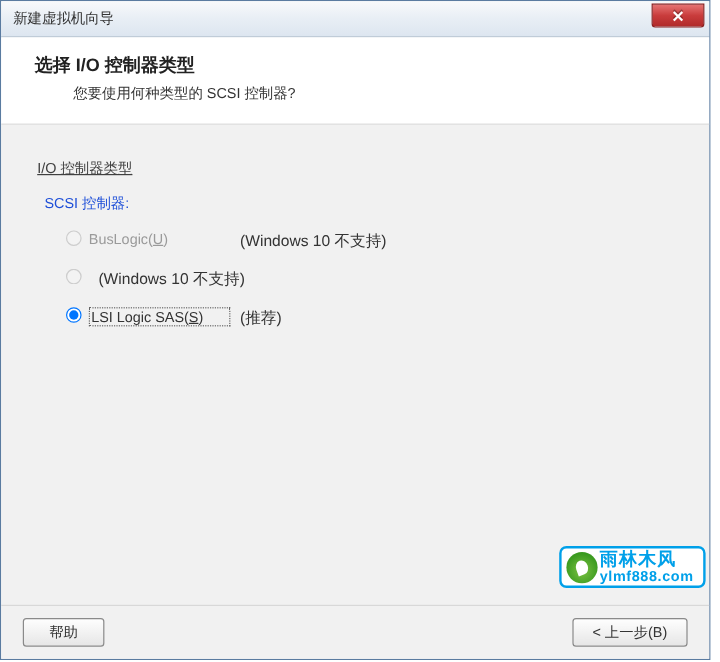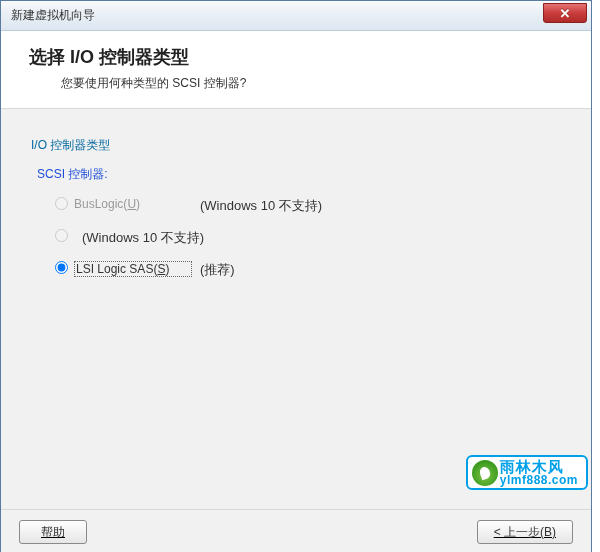--- a/index.html
+++ b/index.html
@@ -49,38 +49,39 @@
       cursor: pointer;
       text-shadow: 0 -1px 0 rgba(0,0,0,0.3);
     }
     .header-section {
       background: #fff;
       padding: 14px 20px 16px 28px;
       border-bottom: 1px solid #d8d8d8;
     }
     .header-title {
       font-weight: bold;
-      font-size: 18px;
+      font-size: 15px;
       color: #222;
       margin-bottom: 6px;
     }
     .header-subtitle {
       font-size: 12px;
       color: #333;
       padding-left: 32px;
     }
     .content {
       background: #f1f1f1;
       padding: 28px 30px 20px 30px;
       min-height: 400px;
     }
     .group-label {
       font-size: 12px;
-      color: #0369a1;
+      color: #404040;
       margin-bottom: 12px;
+      text-decoration: underline;
     }
     .sub-label {
       font-size: 12px;
       color: #1d4ed8;
       margin-bottom: 14px;
       padding-left: 6px;
     }
     .radio-group {
       padding-left: 24px;
     }
@@ -114,21 +115,20 @@
       margin-left: 8px;
     }
     .mnemonic { text-decoration: underline; }
     .button-bar {
       padding: 10px 18px;
       border-top: 1px solid #d8d8d8;
       background: #f1f1f1;
       display: flex;
       justify-content: space-between;
       align-items: center;
-      text-decoration: underline;
     }
     .btn {
       border: 1px solid #8a8a8a;
       background: linear-gradient(to bottom, #fefefe, #e6e6e6);
       padding: 4px 16px;
       font-size: 12px;
       color: #333;
       border-radius: 3px;
       cursor: pointer;
       min-width: 68px;

